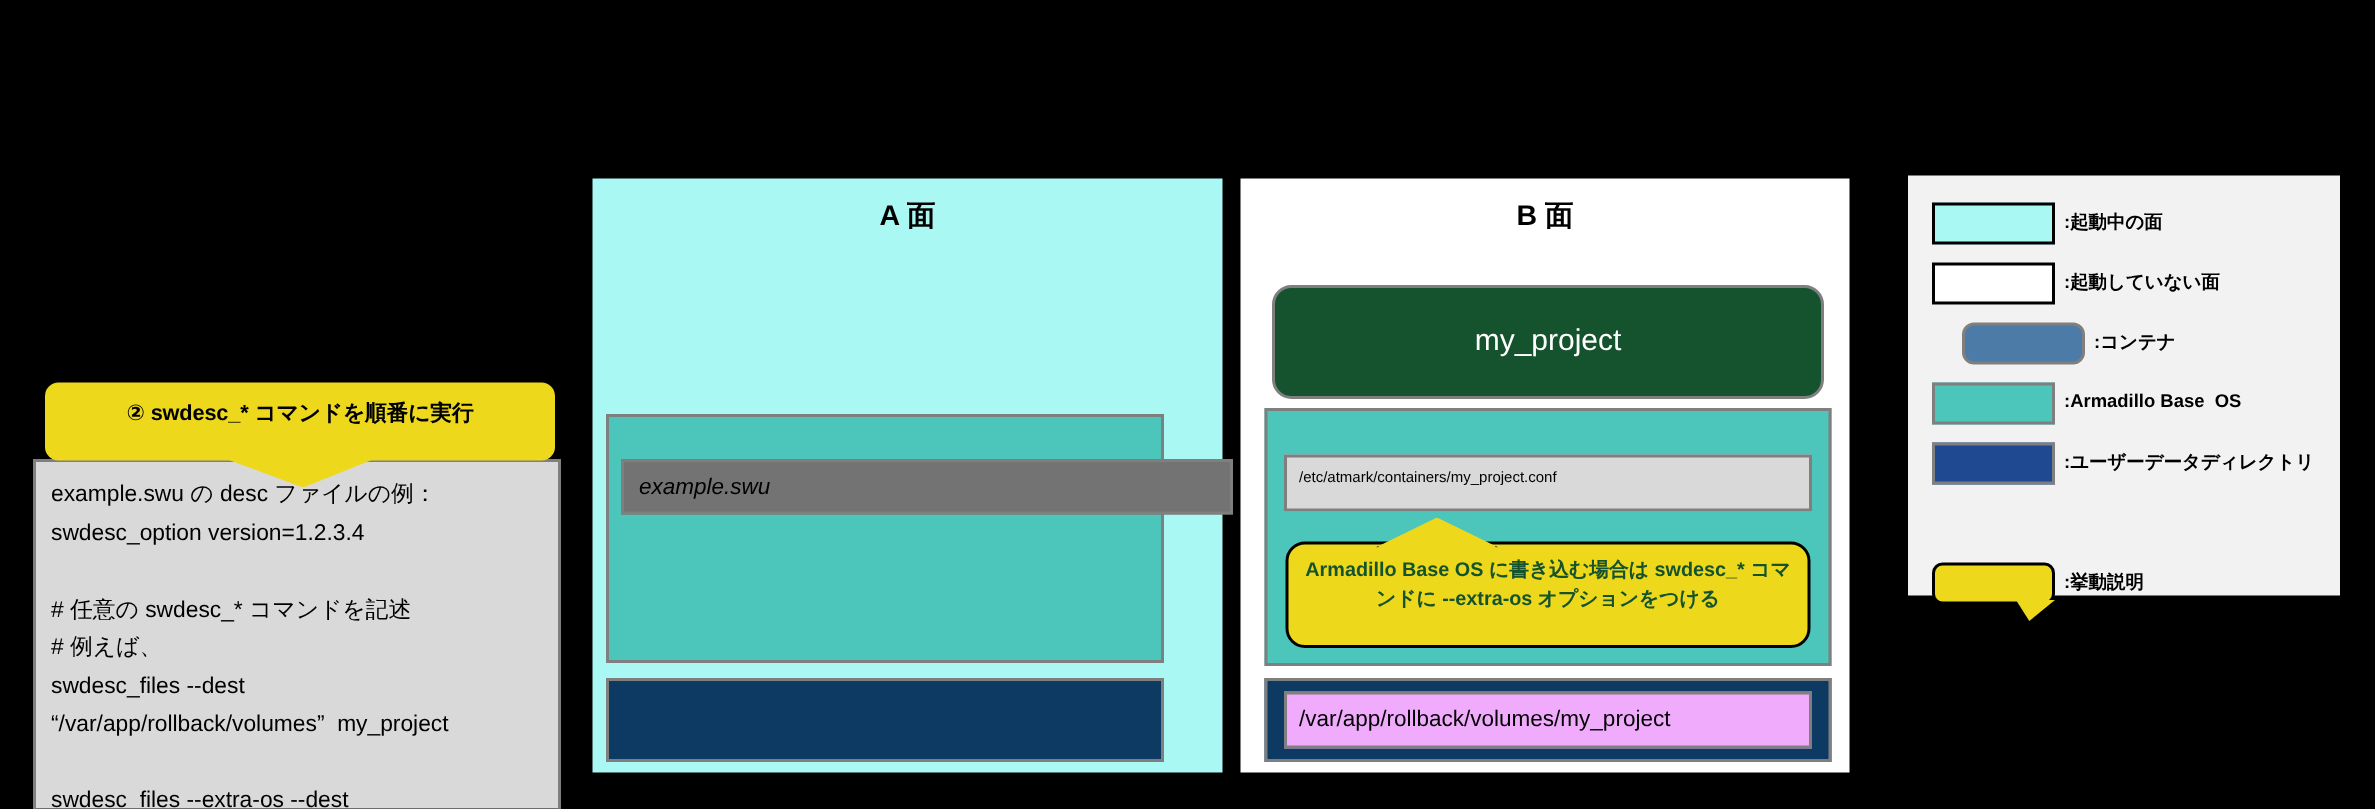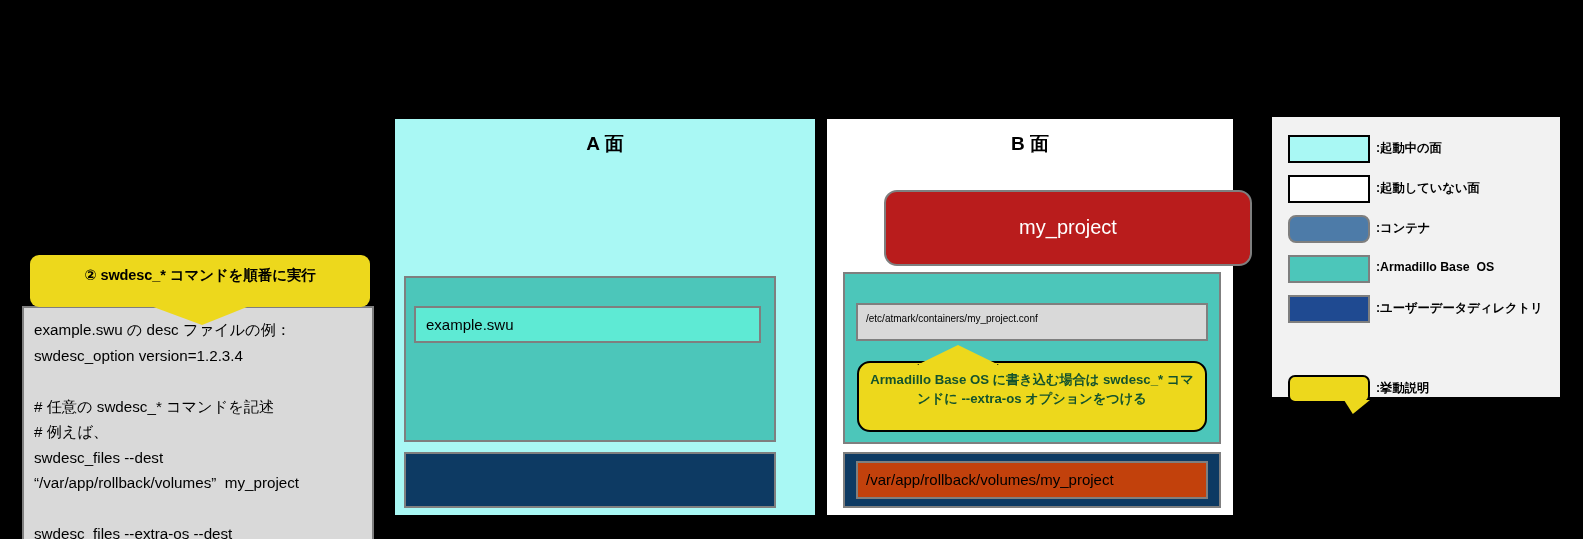--- a/index.html
+++ b/index.html
@@ -53,43 +53,42 @@
   }
   .panel-title{
     position:absolute;left:0;right:0;top:12px;
     text-align:center;font-size:19px;font-weight:bold;color:#000;
   }
   #a-os-box{
     left:404px;top:276px;width:372px;height:166px;
     background:#4CC6BA;border:2px solid #7F7F7F;
   }
   #a-file-swu{
-    left:414px;top:306px;width:347px;height:37px;
-    background:#5eead4;border:2px solid #7F7F7F;
+    left:414px;top:306px;width:408px;height:37px;
+    background:#737373;border:2px solid #7F7F7F;font-style:italic;
   }
   #a-file-swu .ftext{
     position:absolute;left:10px;top:8px;
     font-size:15px;color:#000;
   }
   #a-userdata{
     left:404px;top:452px;width:372px;height:56px;
     background:#0D3A63;border:2px solid #7F7F7F;
   }
 
   
   #panel-b{
     left:824px;top:116px;width:412px;height:402px;
     background:#FFFFFF;
     border:3px solid #000000;
   }
   #b-container{
     left:848px;top:190px;width:368px;height:76px;
-    background:#b91c1c;border:2px solid #7F7F7F;
+    background:#14532d;border:2px solid #7F7F7F;
     border-radius:13px;
-    margin-left:36px;
   }
   #b-container .ctext{
     position:absolute;left:0;right:0;top:24px;
     text-align:center;font-size:20px;color:#FFFFFF;
   }
   #b-os-box{
     left:843px;top:272px;width:378px;height:172px;
     background:#4CC6BA;border:2px solid #7F7F7F;
   }
   #b-file-conf{
@@ -118,21 +117,21 @@
     background:#EDD81C;
     border-left:2.5px solid #000;border-right:2.5px solid #000;
     clip-path:polygon(0 100%,50% 0,100% 100%);
   }
   #b-userdata{
     left:843px;top:452px;width:378px;height:56px;
     background:#0D3A63;border:2px solid #7F7F7F;
   }
   #b-file-vol{
     left:856px;top:461px;width:352px;height:38px;
-    background:#c2410c;border:2px solid #7F7F7F;
+    background:#f0abfc;border:2px solid #7F7F7F;
   }
   #b-file-vol .ftext{
     position:absolute;left:8px;top:8px;
     font-size:15px;color:#000;
   }
 
   
   #legend{
     left:1272px;top:117px;width:288px;height:280px;
     background:#F2F2F2;
@@ -236,21 +235,21 @@
 
 <div class="abs" id="legend">
     <div class="legend-row" style="top: 58px;">
       <div class="legend-swatch sw-white"></div>
       <div class="legend-label">:起動していない面</div>
     </div>
     <div class="legend-row" style="top: 18px;">
       <div class="legend-swatch sw-cyan"></div>
       <div class="legend-label">:起動中の面</div>
     </div>
-    <div class="legend-row" style="top: 98px;">
+    <div class="legend-row" style="top: 98px; margin-left: 20px;">
       <div class="legend-swatch sw-container"></div>
       <div class="legend-label">:コンテナ</div>
     </div>
     <div class="legend-row" style="top: 138px;">
       <div class="legend-swatch sw-os"></div>
       <div class="legend-label">:Armadillo Base  OS</div>
     </div>
     <div class="legend-row" style="top: 178px;">
       <div class="legend-swatch sw-userdata"></div>
       <div class="legend-label">:ユーザーデータディレクトリ</div>

